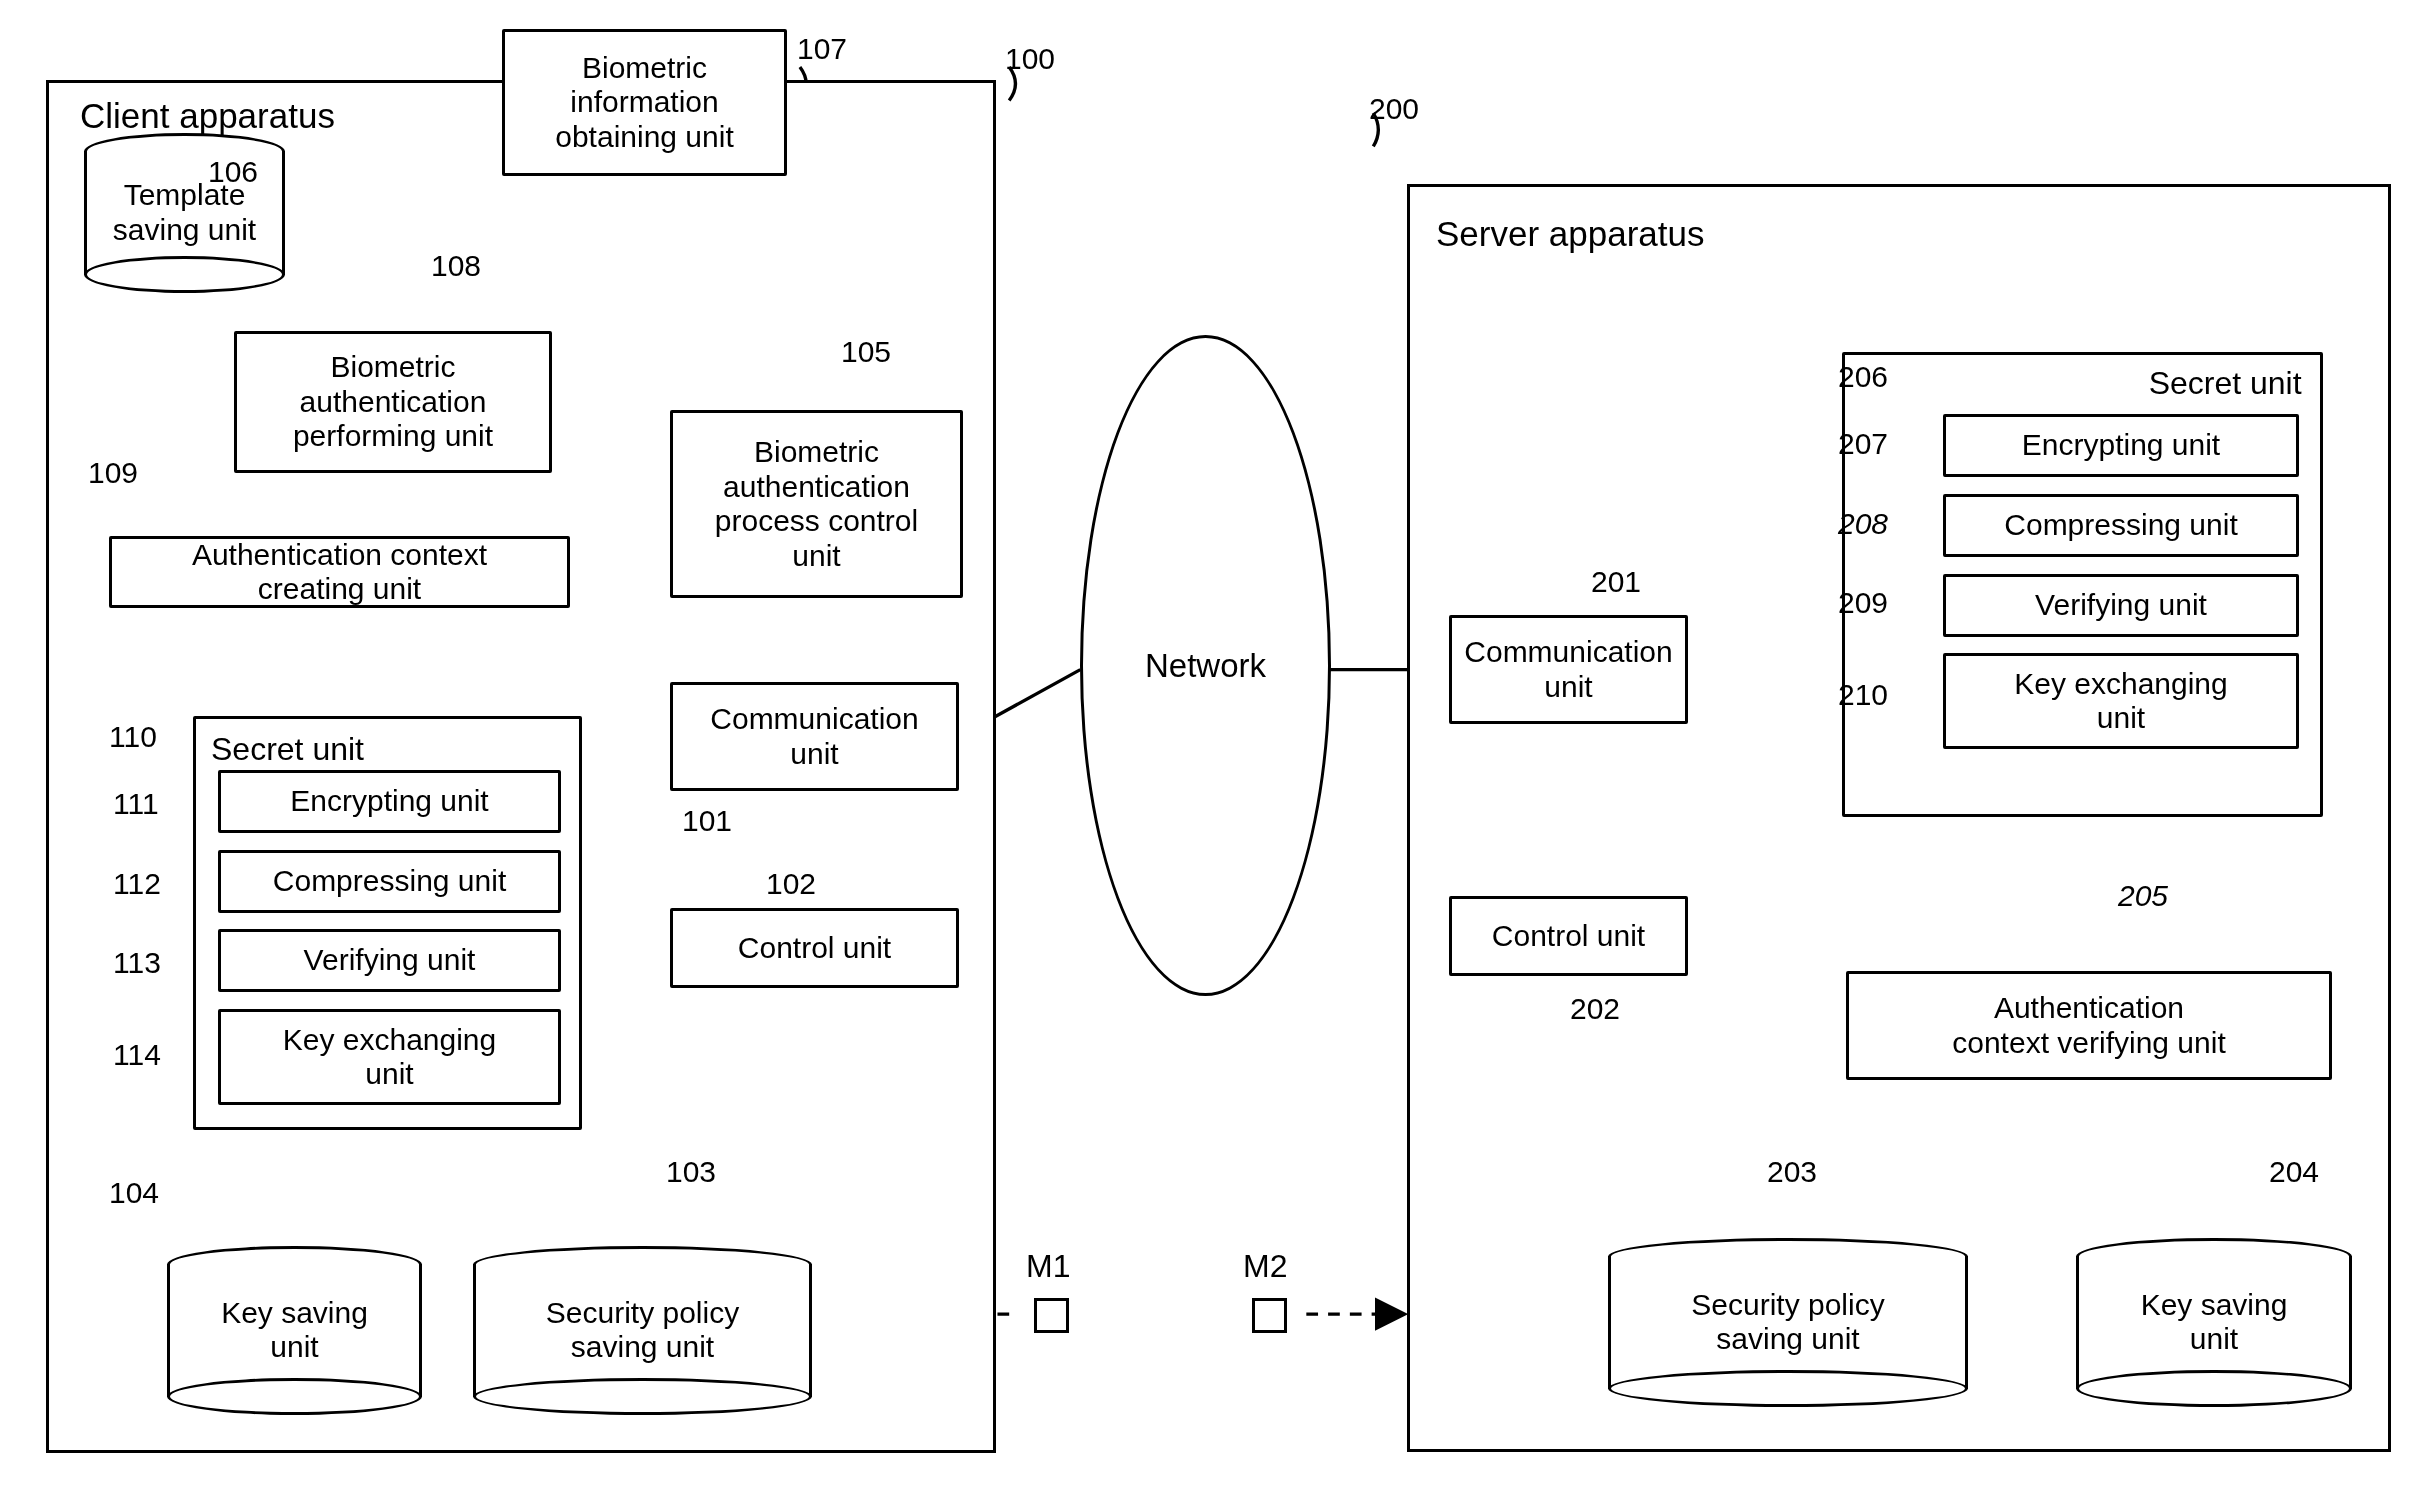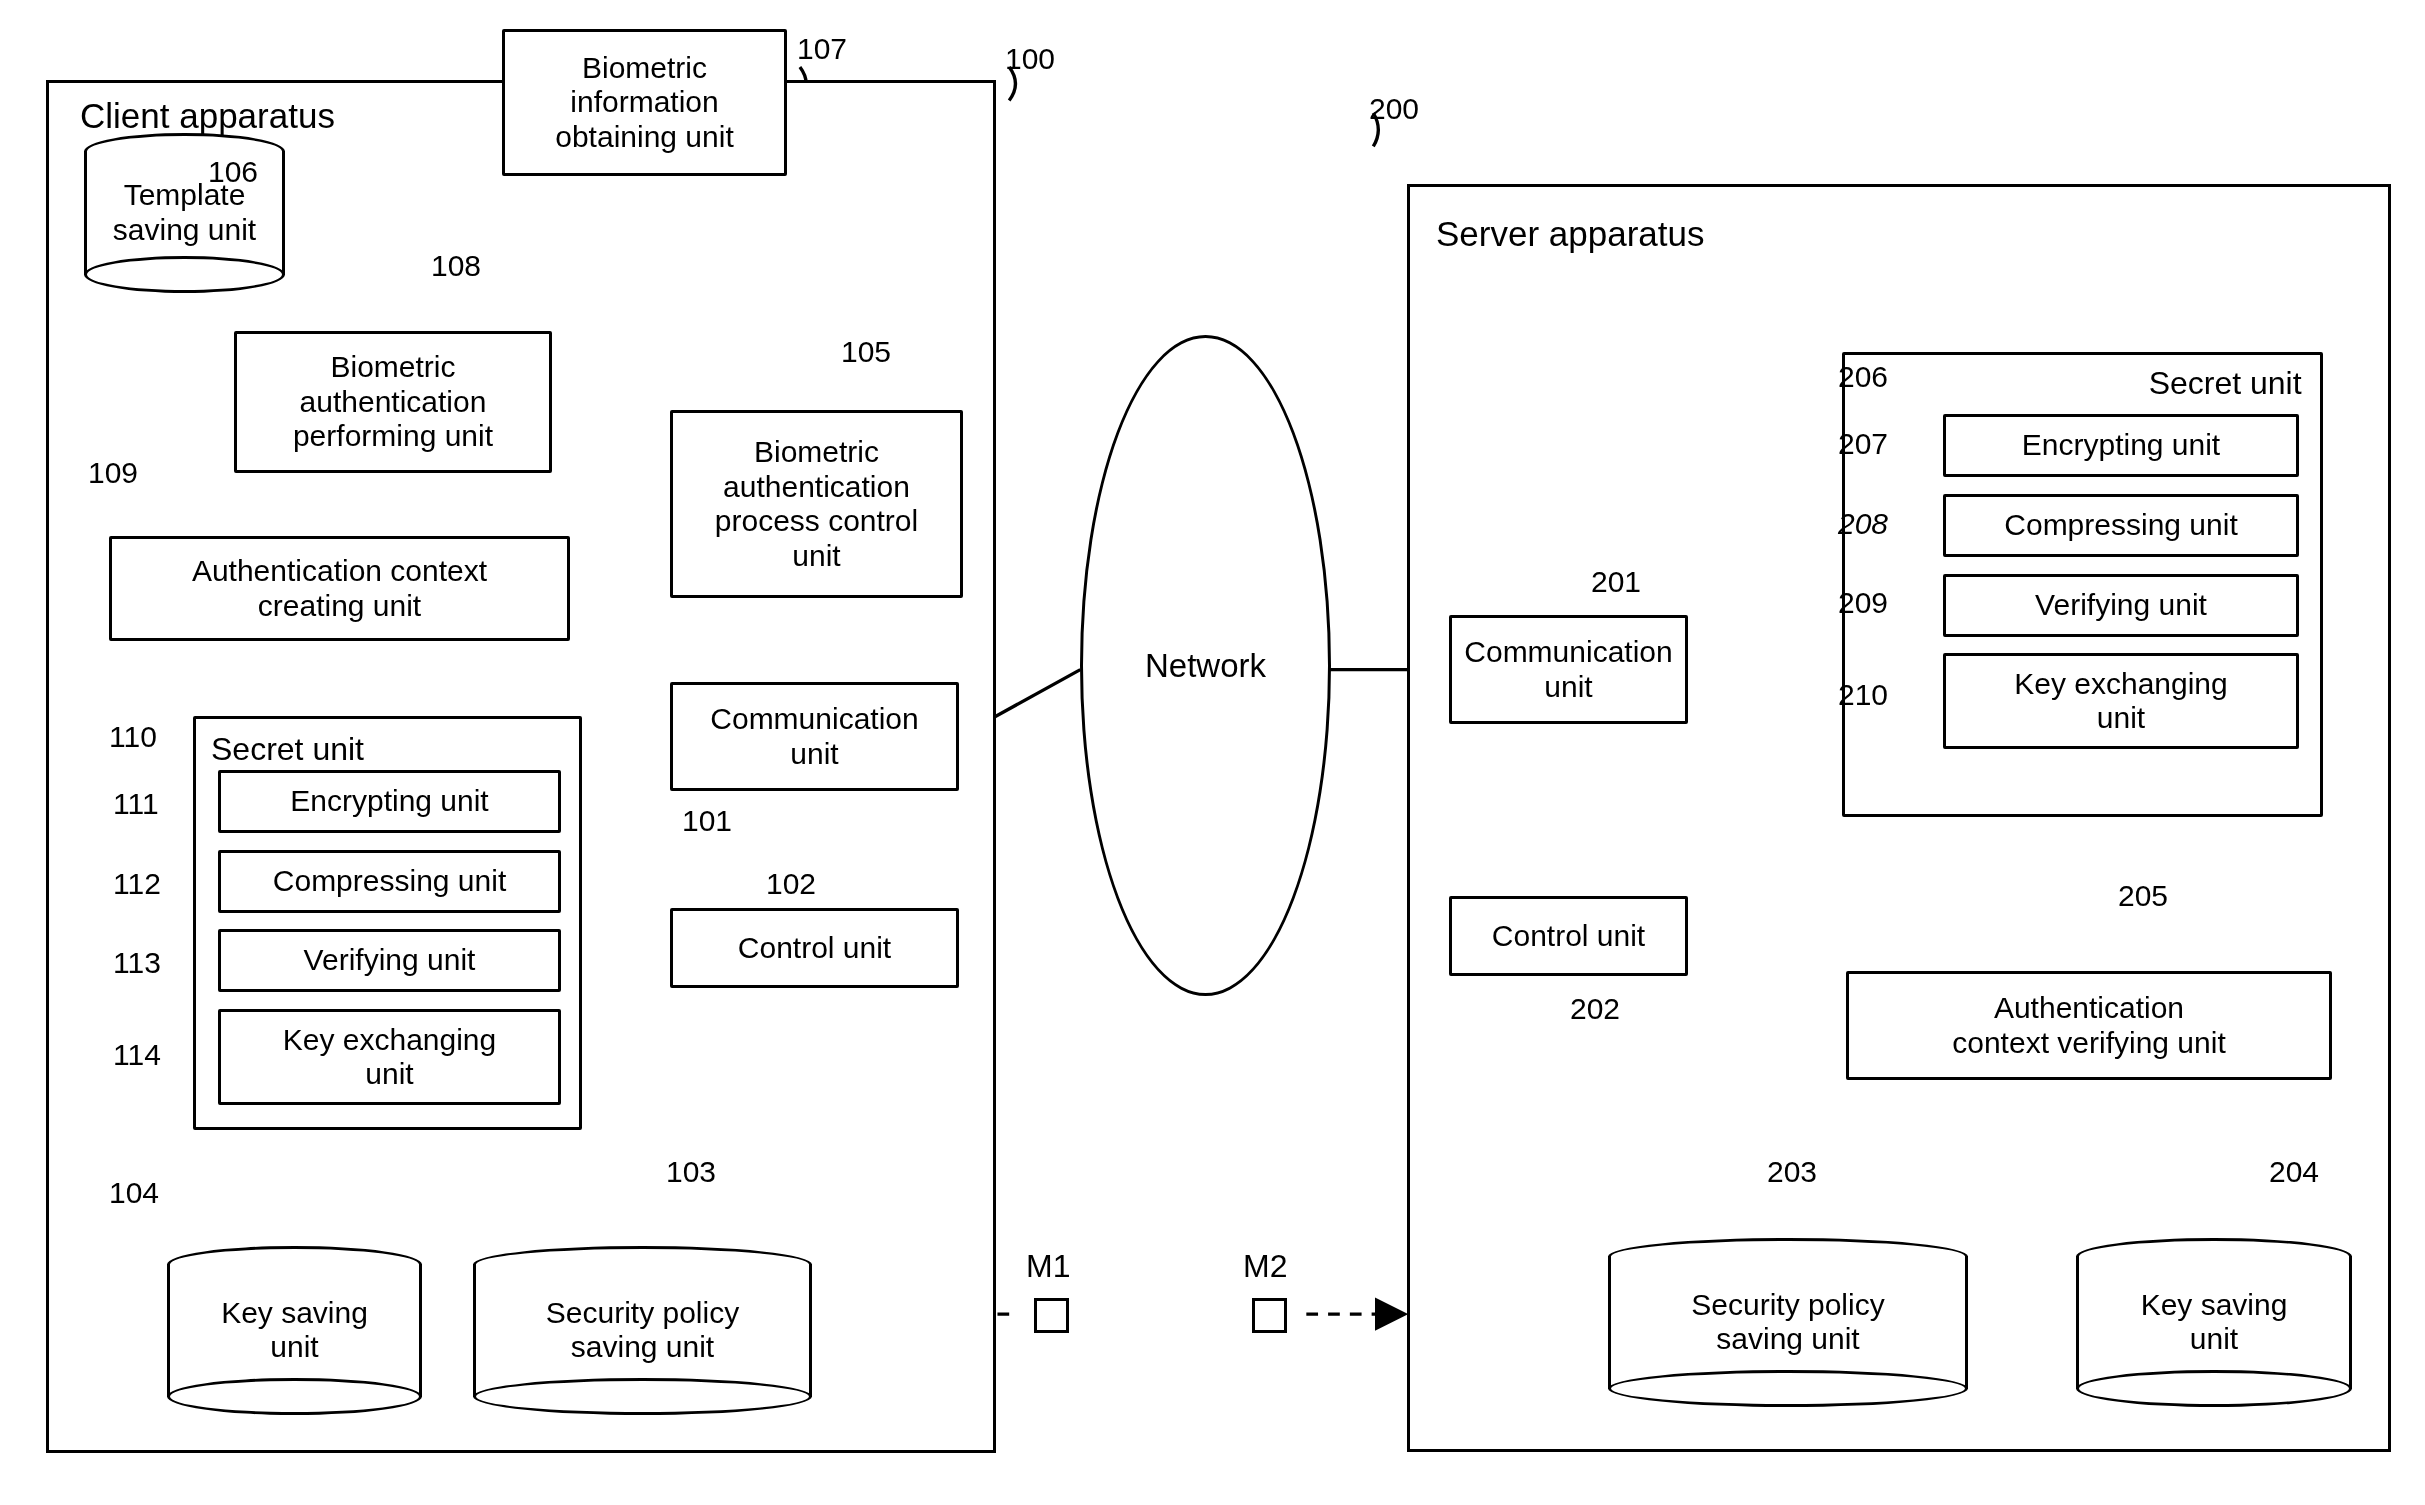--- a/index.html
+++ b/index.html
@@ -194,21 +194,21 @@
 <div class="num" style="left:431px; top:249px;">108</div>
 
 <div class="box" style="left:670px; top:410px; width:293px; height:188px;">
   <span style="white-space:pre-line;">Biometric
 authentication
 process control
 unit</span>
 </div>
 <div class="num" style="left:841px; top:335px;">105</div>
 
-<div class="box" style="left:109px; top:536px; width:461px; height:105px;">
+<div class="box" style="left:109px; top:536px; width:461px; height:72px;">
   <span style="white-space:pre-line;">Authentication context
 creating unit</span>
 </div>
 <div class="num" style="left:88px; top:456px;">109</div>
 
 <div class="box" style="left:670px; top:682px; width:289px; height:109px;">
   <span style="white-space:pre-line;">Communication
 unit</span>
 </div>
 <div class="num" style="left:682px; top:804px;">101</div>
@@ -311,21 +311,21 @@
 <div class="box" style="left:1943px; top:653px; width:356px; height:96px;">
   <span style="white-space:pre-line;">Key exchanging
 unit</span>
 </div>
 <div class="num" style="left:1838px; top:678px;">210</div>
 
 <div class="box" style="left:1846px; top:971px; width:486px; height:109px;">
   <span style="white-space:pre-line;">Authentication
 context verifying unit</span>
 </div>
-<div class="num" style="left:2118px; top:879px;">205</div>
+<div class="num" style="left:2118px; top:879px;font-style:italic;">205</div>
 
 <div class="cyl" style="left:1608px; top:1256px; width:360px; height:151px;">
   <div class="cyl-top" style="top:-18.4px; height:37px;"></div>
   <div class="cyl-body" style="top:0; bottom:18.4px;">
     <span style="white-space:pre-line;">Security policy
 saving unit</span>
   </div>
   <div class="cyl-bot" style="bottom:0; height:37px;"></div>
 </div>
 <div class="num" style="left:1767px; top:1155px;">203</div>

